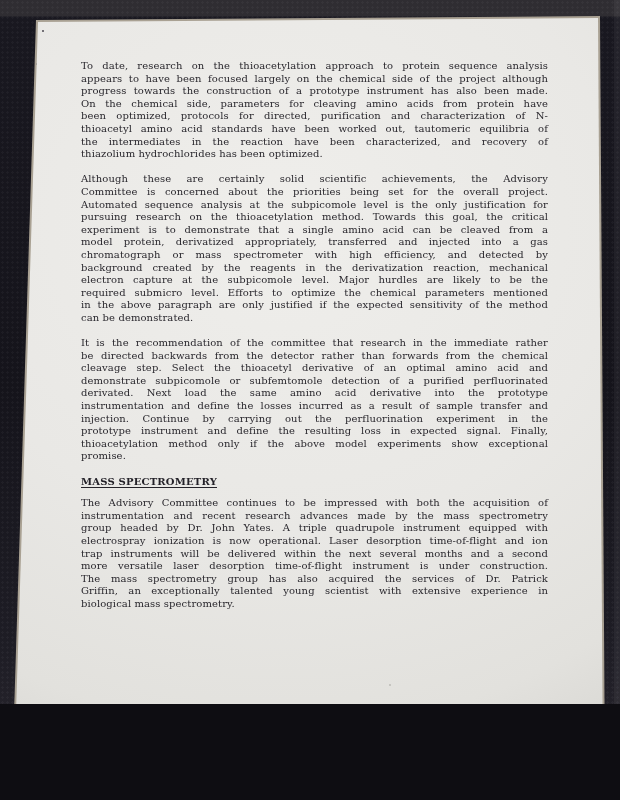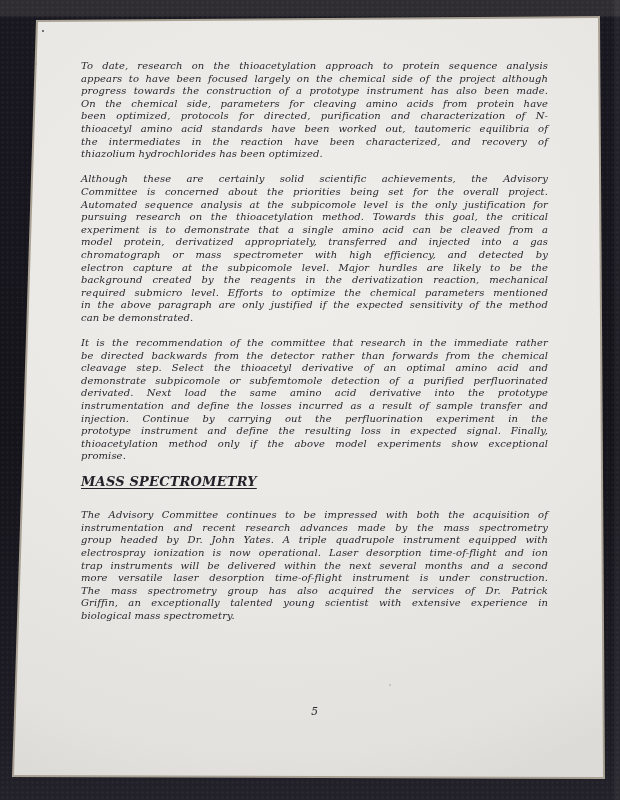--- a/index.html
+++ b/index.html
@@ -4,26 +4,25 @@
 <style>
   html, body {
     margin: 0;
     padding: 0;
     background: #0e0d12;
     font-family: "DejaVu Serif", "Liberation Serif", serif;
   }
   .stage {
     position: relative;
     width: 620px;
-    height: 800px;
+    height: 704px;
     overflow: hidden;
     background:
       radial-gradient(rgba(255,255,255,0.035) 1px, transparent 1.2px) 0 0 / 5px 5px,
       linear-gradient(180deg, #2f2d32 0px, #2f2d32 16px, #191820 17px, #15141b 55%, #1e1d25 92%, #232129 100%);
-    font-style: italic;
   }
   .right-strip {
     position: absolute;
     top: 0; right: 0;
     width: 6px; height: 800px;
     background: rgba(255,255,255,0.05);
   }
   .paper-rim {
     position: absolute;
     inset: 0;
@@ -49,22 +48,22 @@
     width: 467px;
     color: #29272d;
     font-size: 10px;
     line-height: 12.6px;
     letter-spacing: 0.1px;
   }
   .paragraph { margin: 0 0 12.6px 0; }
   .line { text-align: justify; text-align-last: justify; }
   .line-last { text-align-last: left; }
   .section-heading {
-    margin: 0 0 21px 0;
-    font-size: 13px;
+    margin: 0 0 9px 0;
+    font-size: 10px;
     font-weight: bold;
     letter-spacing: 0.2px;
     text-decoration: underline;
     text-underline-offset: 2px;
     color: #242229;
   }
   .page-number {
     position: absolute;
     left: 81px;
     top: 705px;
@@ -99,22 +98,22 @@
         <div class="line line-last">thiazolium hydrochlorides has been optimized.</div>
       </div>
     <div class="paragraph">
         <div class="line">Although these are certainly solid scientific achievements, the Advisory</div>
         <div class="line">Committee is concerned about the priorities being set for the overall project.</div>
         <div class="line">Automated sequence analysis at the subpicomole level is the only justification for</div>
         <div class="line">pursuing research on the thioacetylation method.  Towards this goal, the critical</div>
         <div class="line">experiment is to demonstrate that a single amino acid can be cleaved from a</div>
         <div class="line">model protein, derivatized appropriately, transferred and injected into a gas</div>
         <div class="line">chromatograph or mass spectrometer with high efficiency, and detected by</div>
+        <div class="line">background created by the reagents in the derivatization reaction, mechanical</div>
         <div class="line">electron capture at the subpicomole level.  Major hurdles are likely to be the</div>
-        <div class="line">background created by the reagents in the derivatization reaction, mechanical</div>
         <div class="line">required submicro level.  Efforts to optimize the chemical parameters mentioned</div>
         <div class="line">in the above paragraph are only justified if the expected sensitivity of the method</div>
         <div class="line line-last">can be demonstrated.</div>
       </div>
     <div class="paragraph">
         <div class="line">It is the recommendation of the committee that research in the immediate rather</div>
         <div class="line">be directed backwards from the detector rather than forwards from the chemical</div>
         <div class="line">cleavage step.  Select the thioacetyl derivative of an optimal amino acid and</div>
         <div class="line">demonstrate subpicomole or subfemtomole detection of a purified perfluorinated</div>
         <div class="line">derivated.  Next load the same amino acid derivative into the prototype</div>

